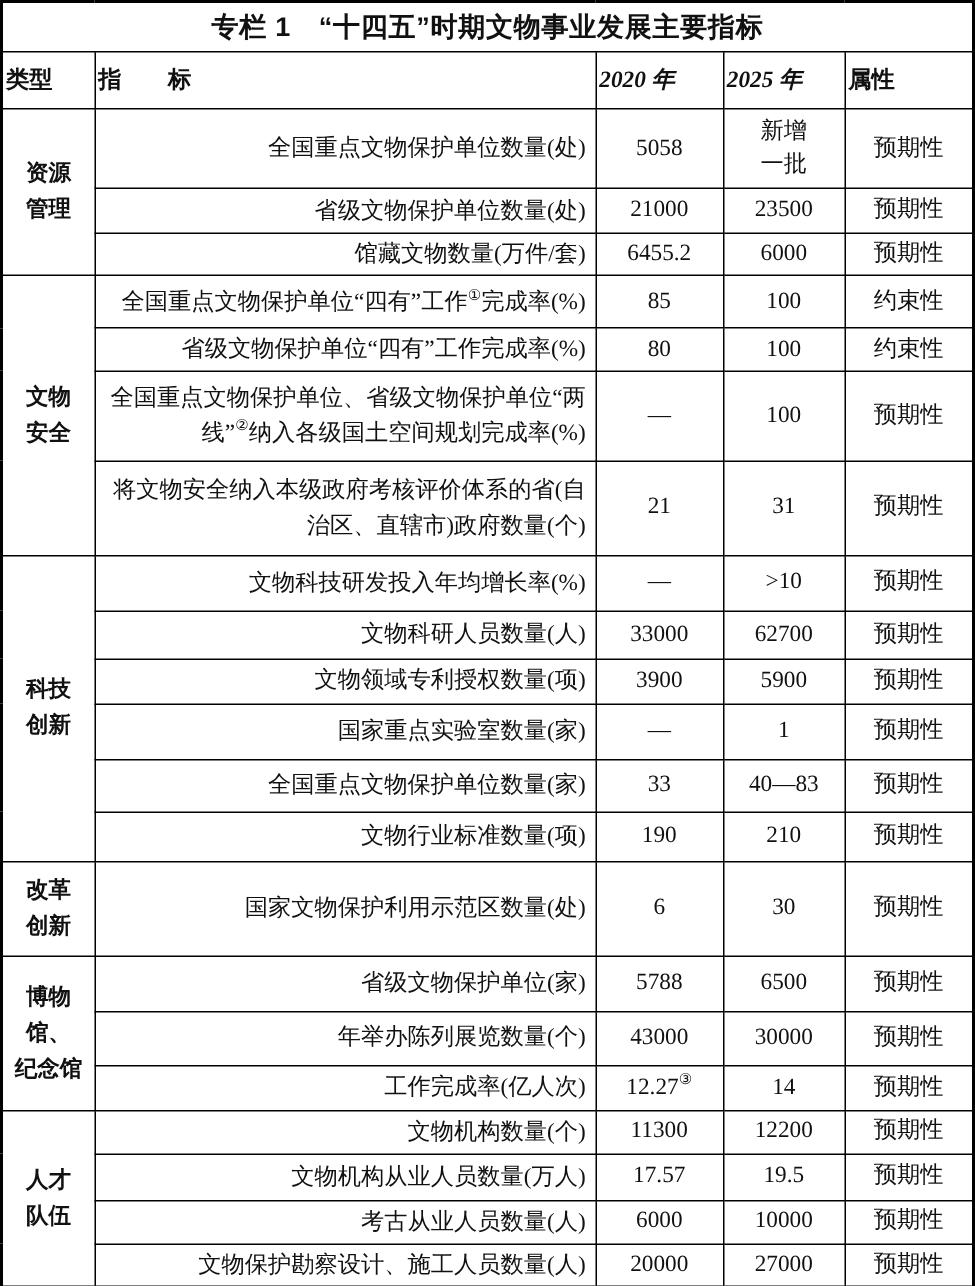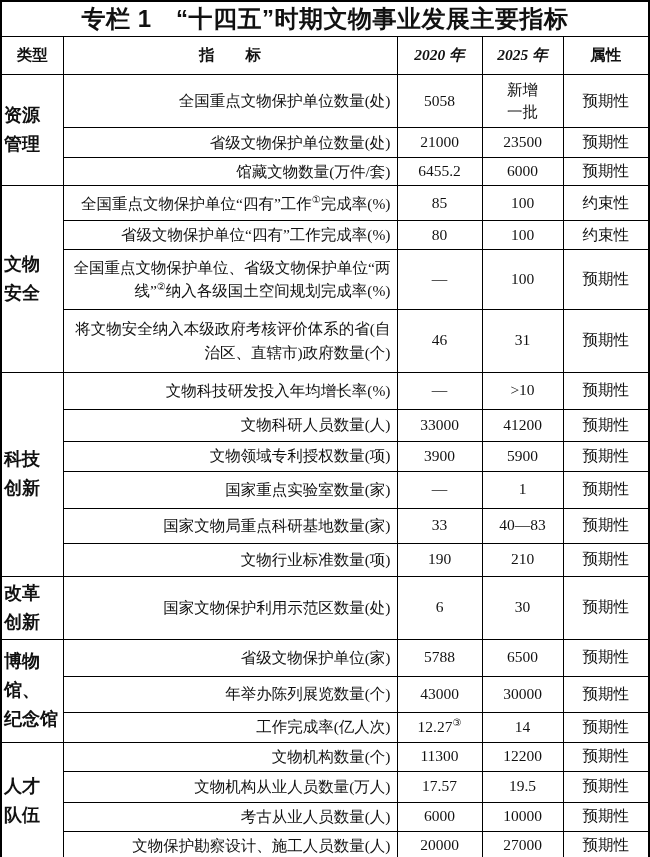--- a/index.html
+++ b/index.html
@@ -20,39 +20,40 @@
     border: 2px solid #000;
   }
   .indicators td, .indicators th {
     border: 1px solid #000;
     overflow: hidden;
     vertical-align: middle;
   }
   .title-cell {
     font-family: "Liberation Sans", "DejaVu Sans", sans-serif;
     font-weight: bold;
-    font-size: 24px;
+    font-size: 18px;
     text-align: center;
     height: 30px;
     letter-spacing: 0.5px;
     padding: 1px 0;
   }
   tr.header-row { height: 38px; }
   .indicators th {
     font-weight: bold;
     font-size: 15.5px;
-    text-align: center;
+    text-align: left;
     padding: 2px;
   }
   .th-cn { font-family: "Liberation Sans", "DejaVu Sans", sans-serif; }
   .th-yr { font-family: "Liberation Serif", "DejaVu Serif", serif; font-style: italic; }
   td.cat {
     font-family: "Liberation Sans", "DejaVu Sans", sans-serif;
     font-weight: bold;
-    font-size: 18px;
+    font-size: 15px;
+    text-align: center;
     white-space: pre-line;
     line-height: 1.6;
     padding: 0 2px;
   }
   td.ind {
     font-size: 15.5px;
     text-align: right;
     padding: 2px 6px 2px 10px;
     line-height: 1.5;
   }
@@ -127,53 +128,53 @@
     <td class="attr">约束性</td>
   </tr>
   <tr style="height:60px">
     <td class="ind">全国重点文物保护单位、省级文物保护单位“两线”<sup>②</sup>纳入各级国土空间规划完成率(%)</td>
     <td class="num">—</td>
     <td class="num">100</td>
     <td class="attr">预期性</td>
   </tr>
   <tr style="height:63px">
     <td class="ind">将文物安全纳入本级政府考核评价体系的省(自治区、直辖市)政府数量(个)</td>
-    <td class="num">46</td>
+    <td class="num">21</td>
     <td class="num">31</td>
     <td class="attr">预期性</td>
   </tr>
 
   <tr style="height:37px">
     <td class="cat" rowspan="6">科技
 创新</td>
     <td class="ind">文物科技研发投入年均增长率(%)</td>
     <td class="num">—</td>
     <td class="num">&gt;10</td>
     <td class="attr">预期性</td>
   </tr>
   <tr style="height:32px">
     <td class="ind">文物科研人员数量(人)</td>
     <td class="num">33000</td>
-    <td class="num">41200</td>
+    <td class="num">62700</td>
     <td class="attr">预期性</td>
   </tr>
   <tr style="height:30px">
     <td class="ind">文物领域专利授权数量(项)</td>
     <td class="num">3900</td>
     <td class="num">5900</td>
     <td class="attr">预期性</td>
   </tr>
   <tr style="height:37px">
     <td class="ind">国家重点实验室数量(家)</td>
     <td class="num">—</td>
     <td class="num">1</td>
     <td class="attr">预期性</td>
   </tr>
   <tr style="height:35px">
-    <td class="ind">国家文物局重点科研基地数量(家)</td>
+    <td class="ind">全国重点文物保护单位数量(家)</td>
     <td class="num">33</td>
     <td class="num">40—83</td>
     <td class="attr">预期性</td>
   </tr>
   <tr style="height:33px">
     <td class="ind">文物行业标准数量(项)</td>
     <td class="num">190</td>
     <td class="num">210</td>
     <td class="attr">预期性</td>
   </tr>

